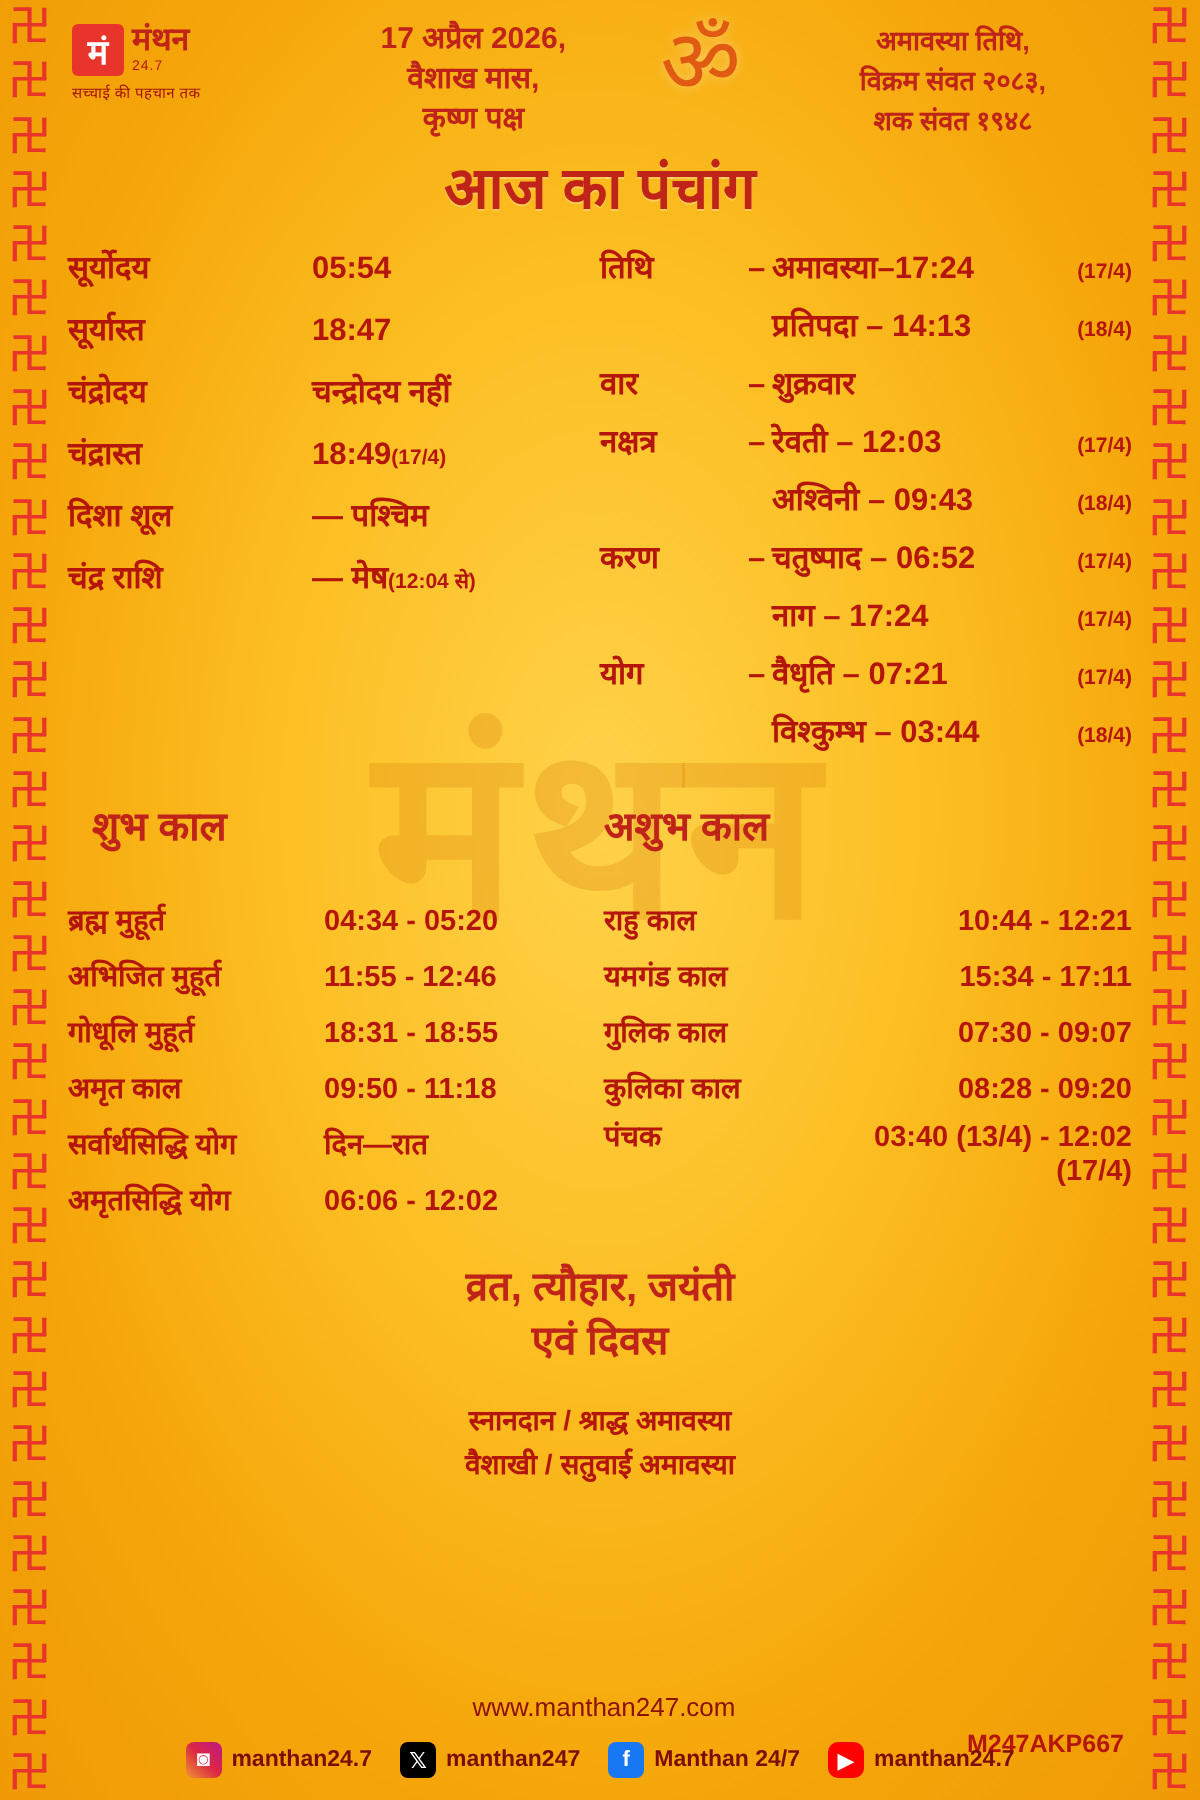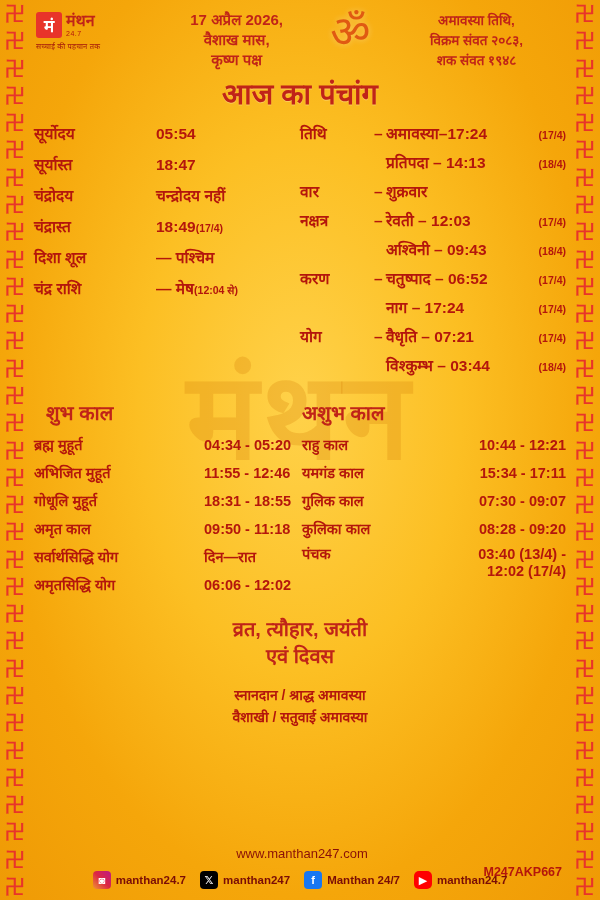--- a/index.html
+++ b/index.html
@@ -96,26 +96,26 @@
   .rowR .dash{width:12px;flex:none;}
   .rowR .val{flex:1;}
   .sub{font-size:10.5px;vertical-align:super;}
   
   .kaal{
     display:flex;margin-top:16px;position:relative;z-index:2;padding:0 4px;
   }
   .kaalA{width:268px;}
   .kaalB{flex:1;}
   .kaal-head{
-    color:#c02418;font-weight:bold;font-size:20px;margin-bottom:8px;
+    color:#c02418;font-weight:bold;font-size:20px;margin-bottom:23px;
   }
   .kaal-head.a{padding-left:12px;}
   .krow{
     display:flex;align-items:baseline;font-size:14.5px;color:#b4160c;
-    margin-bottom:8px;font-weight:bold;gap:42px;
+    margin-bottom:8px;font-weight:bold;
   }
   .krow .k{width:128px;flex:none;}
   .krow .v{flex:1;}
   .krow2 .k{width:112px;flex:none;}
   .krow2 .v{flex:1;text-align:right;}
   .twoline{line-height:17px;}
   
   .bottom{
     display:flex;margin-top:14px;position:relative;z-index:2;padding:0 4px;
   }

